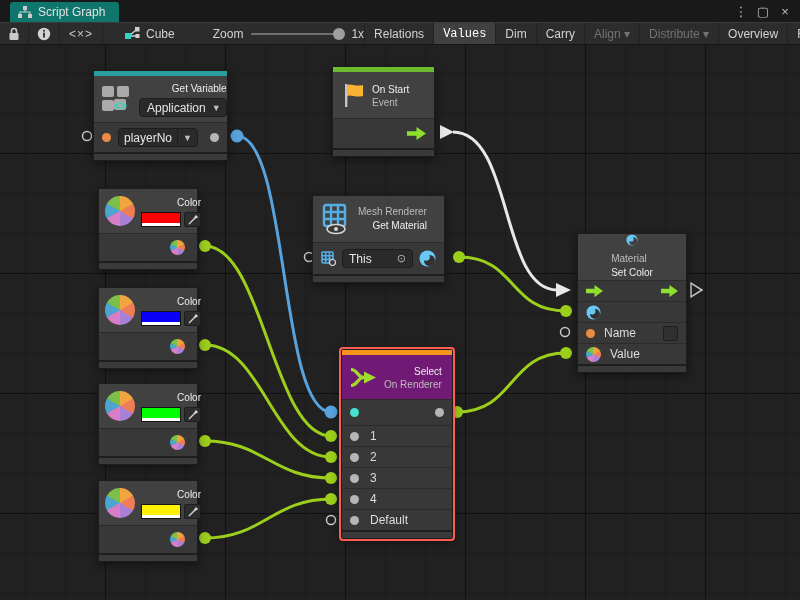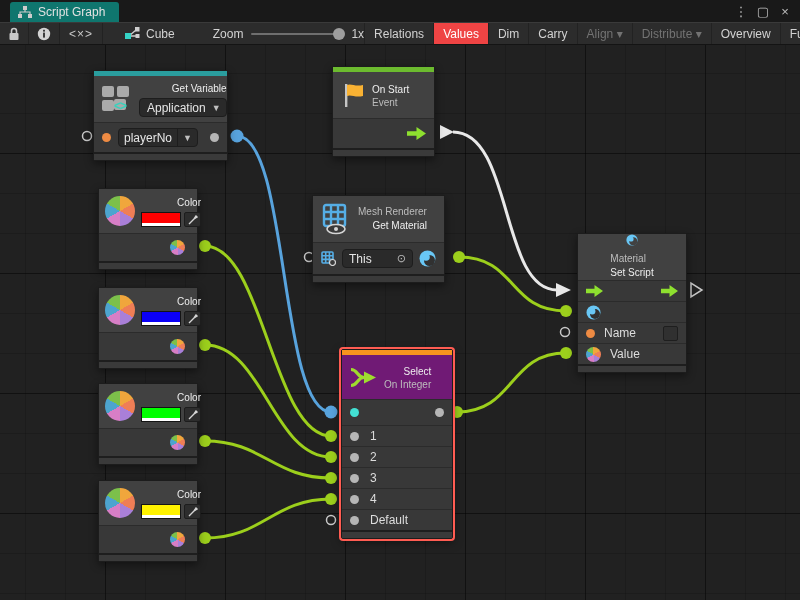--- a/index.html
+++ b/index.html
@@ -17,21 +17,21 @@
     padding-right:6px; color:#bdbdbd; font-size:13px; height:22px; }
   .winbtn { width:18px; text-align:center; cursor:default; }
 
   
   #toolbar { position:absolute; left:0; top:22px; width:800px; height:23px;
     background:#2c2c2c; border-top:1px solid #3a3a3a; border-bottom:1px solid #141414;
     display:flex; align-items:stretch; color:#d2d2d2; font-size:12px; }
   .tbtn { display:flex; align-items:center; justify-content:center; padding:0 9px;
     border-right:1px solid #222; white-space:nowrap; }
   .tbtn.icon-btn { padding:0 8px; }
-  .tbtn.active { background:#ef4444; color:#fff; }
+  .tbtn.active { background:#404040; color:#fff;font-family:Liberation Mono, monospace; }
   .tbtn.disabled { color:#737373; }
   #code-btn { width:62px; color:#c9c9c9; letter-spacing:1px; }
   #graph-crumb { display:flex; align-items:center; gap:6px; padding:8px 10px; margin-left:12px; }
   #zoom-group { display:flex; align-items:center; gap:8px; margin-left:28px; }
   #zoom-track { position:relative; width:92px; height:2px; background:#6f6f6f; border-radius:1px; }
   #zoom-handle { position:absolute; right:-2px; top:-5px; width:12px; height:12px;
     border-radius:50%; background:#9e9e9e; }
   #right-buttons { margin-left:auto; display:flex; align-items:stretch; }
   #right-buttons .tbtn:first-child { border-left:1px solid #222; }
 
@@ -406,21 +406,21 @@
 
   <div class="node" id="node-select">
     <div class="accent" style="background: rgb(247, 148, 30);"></div>
     <div class="nhead">
       <svg width="27" height="23" viewBox="0 0 27 23">
         <path d="M1 3.5 C8 3.5 7 11.5 14 11.5 M1 19.5 C8 19.5 7 11.5 14 11.5" stroke="#9fdc2e" stroke-width="3.2" fill="none"></path>
         <polygon points="14,5.5 26,11.5 14,17.5" fill="#9fdc2e"></polygon>
       </svg>
       <span class="ncol">
         <span class="ntitle">Select</span>
-        <span class="nsmall">On Integer</span>
+        <span class="nsmall">On Renderer</span>
       </span>
     </div>
     <div class="nrow first">
       <span class="dot cyan"></span>
       <span class="dot gray push"></span>
     </div>
     <div class="nrow branch">
       <span class="dot gray"></span>
       <span>1</span>
     </div>
@@ -445,21 +445,21 @@
 
   <div class="node" id="node-setcolor">
     <div class="nhead">
       <svg width="30" height="30" viewBox="0 0 30 30">
         <circle cx="15" cy="15" r="14" fill="#69c7f5"></circle>
         <circle cx="18" cy="18" r="10" fill="#414141"></circle>
         <circle cx="12.5" cy="12.5" r="6.5" fill="#69c7f5"></circle>
       </svg>
       <span class="ncol">
         <span class="nsmall">Material</span>
-        <span class="ntitle">Set Script</span>
+        <span class="ntitle">Set Color</span>
       </span>
     </div>
     <div class="nrow">
       <svg width="17" height="12" viewBox="0 0 17 12">
         <path d="M0 3.8 h8.5 V0 l8.5 6 -8.5 6 V8.2 H0 z" fill="#8ee02f"></path>
       </svg>
       <svg class="push" width="17" height="12" viewBox="0 0 17 12">
         <path d="M0 3.8 h8.5 V0 l8.5 6 -8.5 6 V8.2 H0 z" fill="#8ee02f"></path>
       </svg>
     </div>

